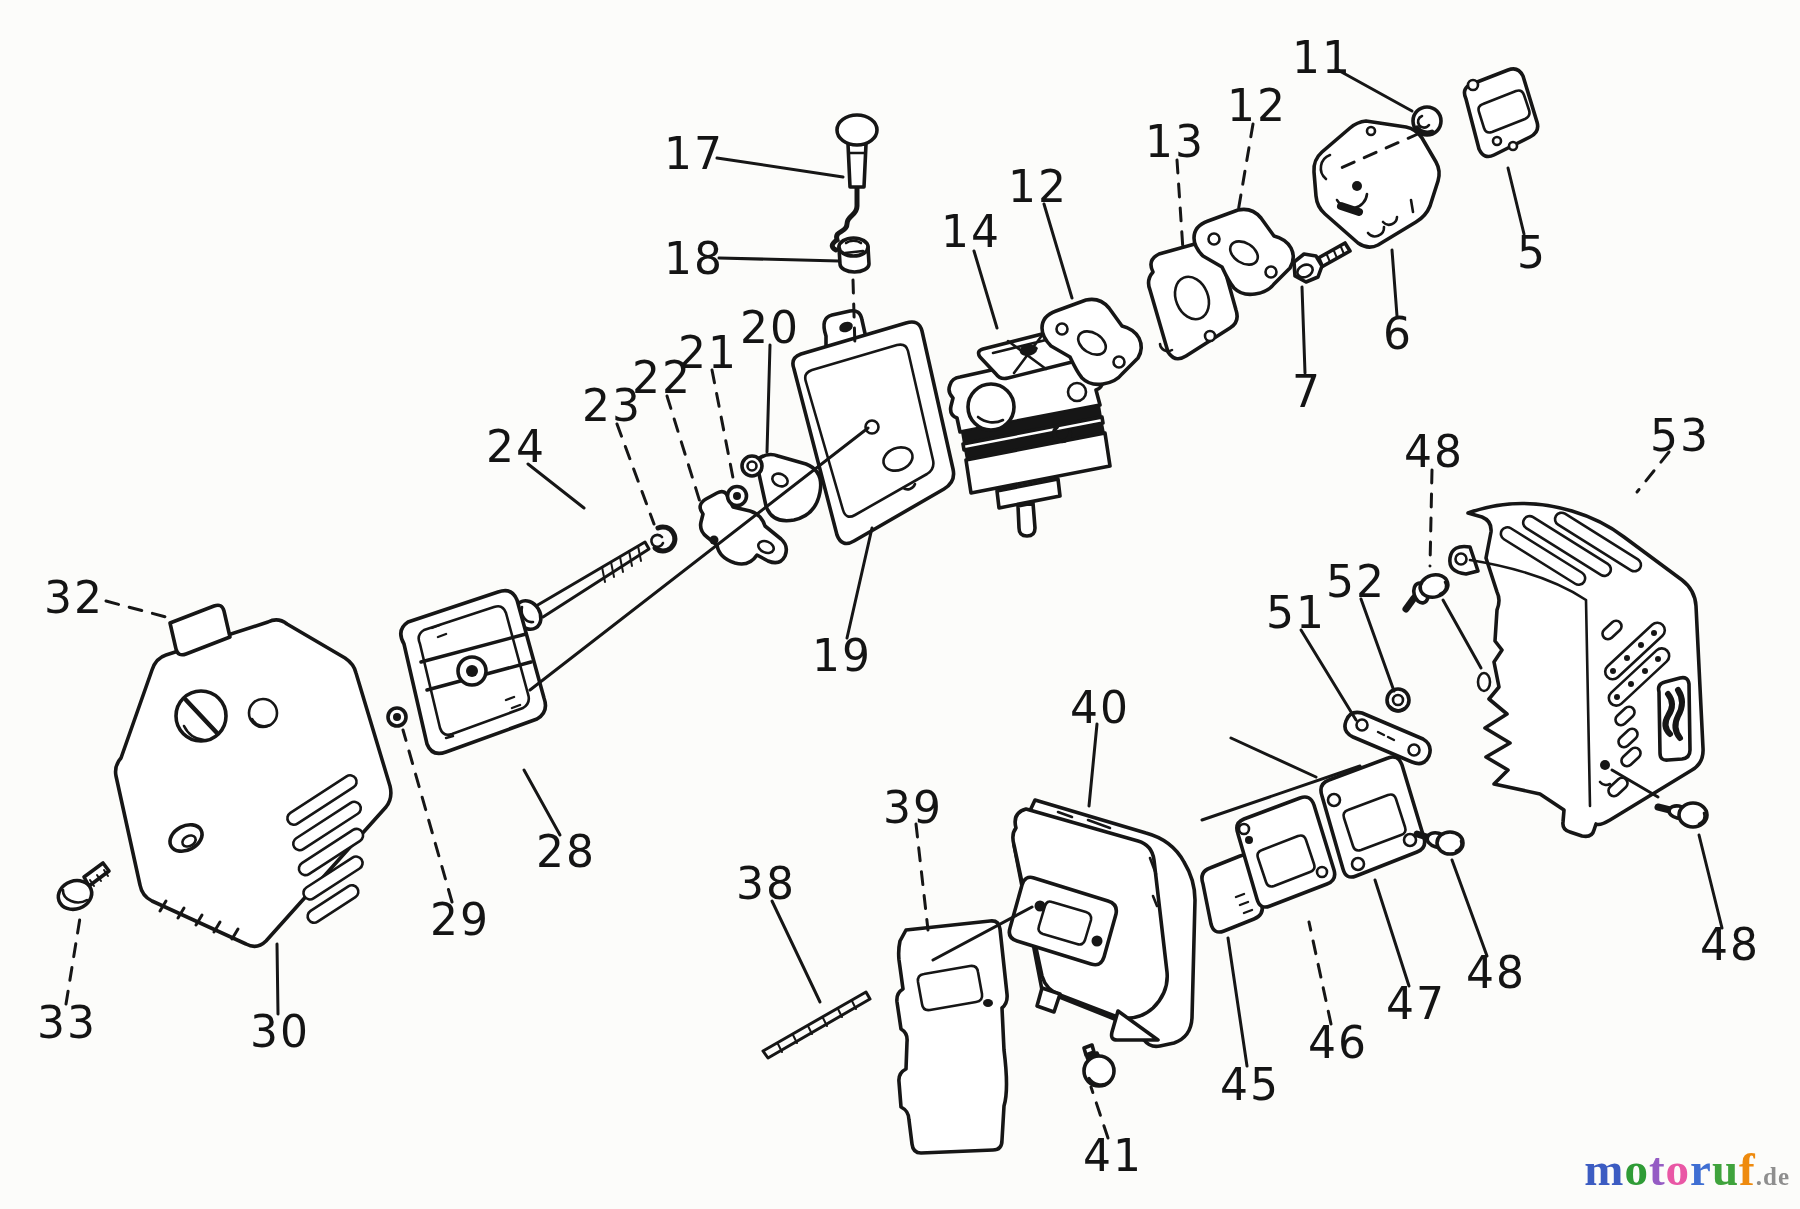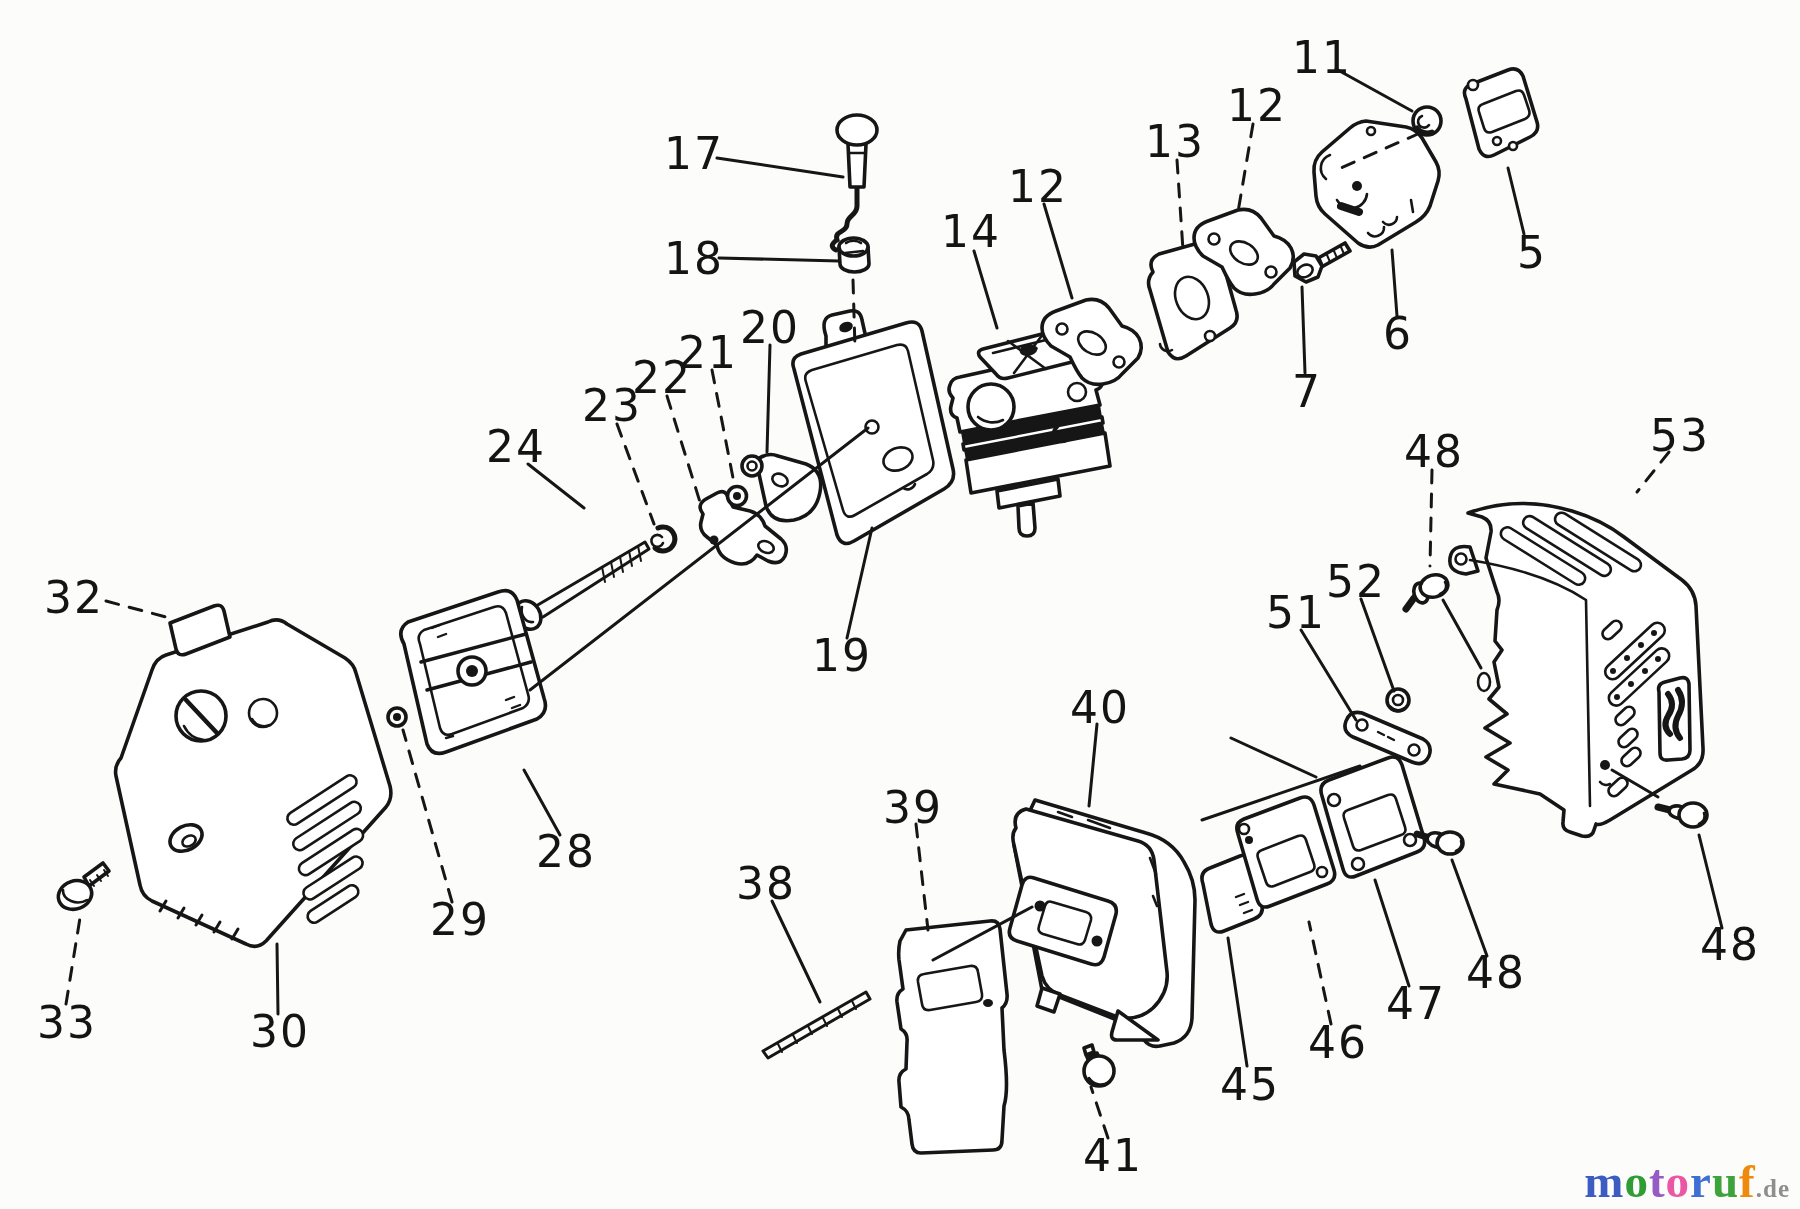--- a/index.html
+++ b/index.html
@@ -8,21 +8,21 @@
   svg{position:absolute;left:0;top:0;}
   .part{fill:#ffffff;stroke:#161616;stroke-width:3.6;stroke-linejoin:round;stroke-linecap:round;}
   .part.thin{stroke-width:2.6;}
   .detail{fill:none;stroke:#161616;stroke-width:2.6;stroke-linejoin:round;stroke-linecap:round;}
   .dark{fill:#161616;stroke:none;}
   .darkline{fill:none;stroke:#161616;stroke-linecap:round;}
   .leader{stroke:#161616;stroke-width:3;fill:none;stroke-linecap:round;}
   .leader.dashed{stroke-dasharray:13 11;}
   .plabel{font-family:"DejaVu Sans",sans-serif;font-size:44px;letter-spacing:2px;
           fill:#141414;text-anchor:middle;}
-  .watermark{position:absolute;right:10px;bottom:4px;
+  .watermark{position:absolute;right:10px;bottom:16px;
              font-family:"Liberation Serif","DejaVu Serif",serif;font-weight:bold;
              font-size:47px;letter-spacing:1px;line-height:1;}
   .watermark .suffix{font-size:25px;font-weight:bold;}
 </style>
 </head>
 <body>
 
 <div class="stage">
 <svg width="1800" height="1209" viewBox="0 0 1800 1209">
 

